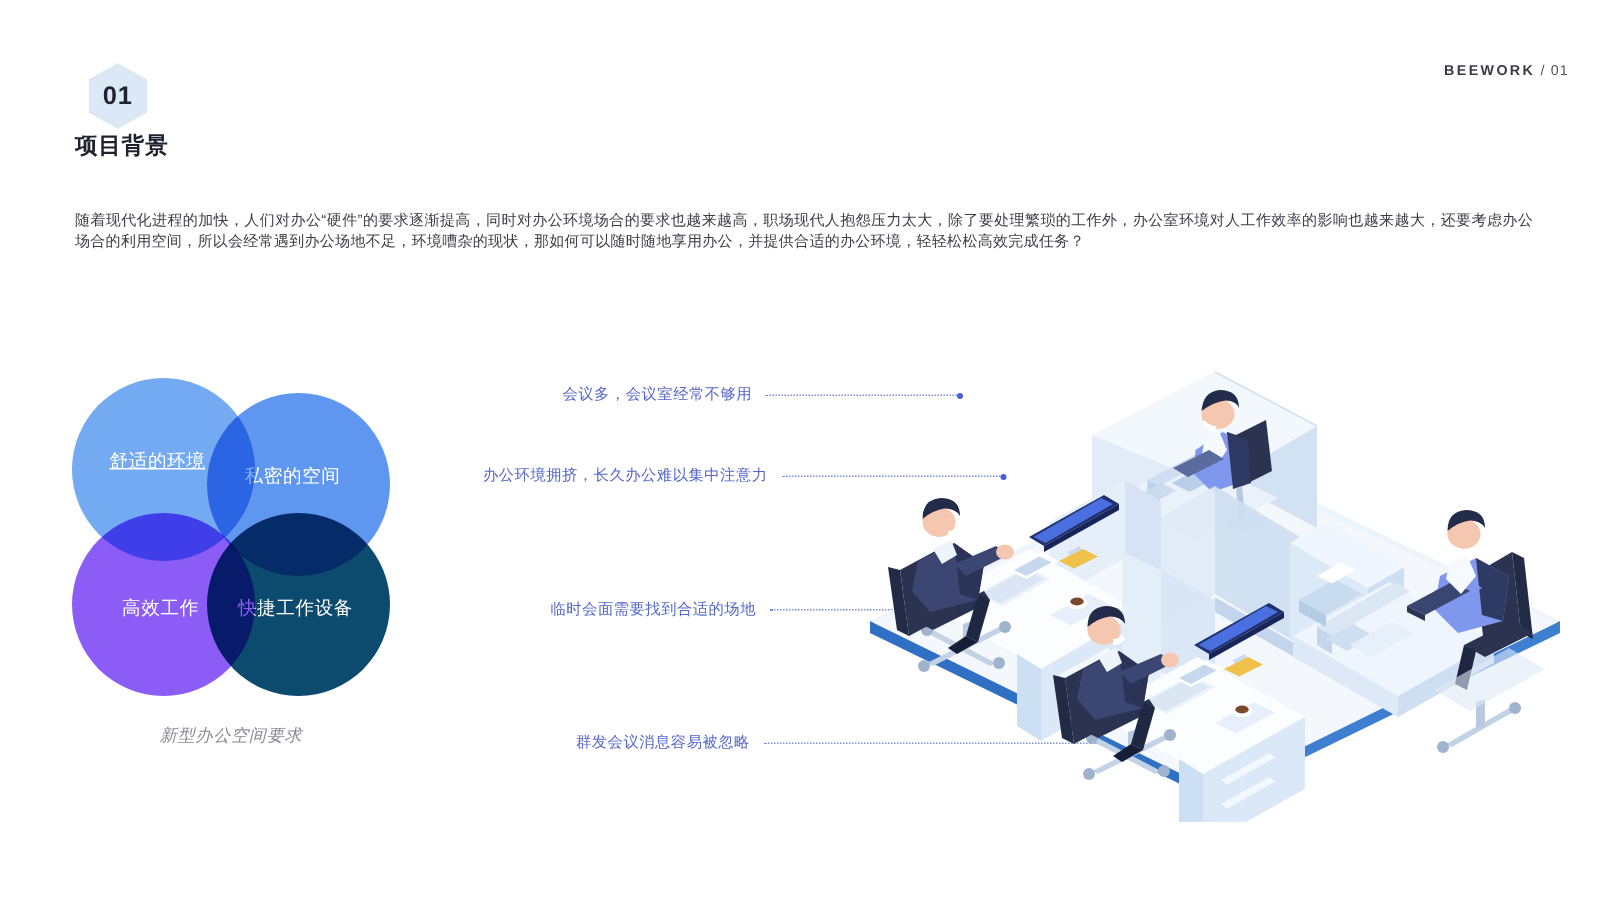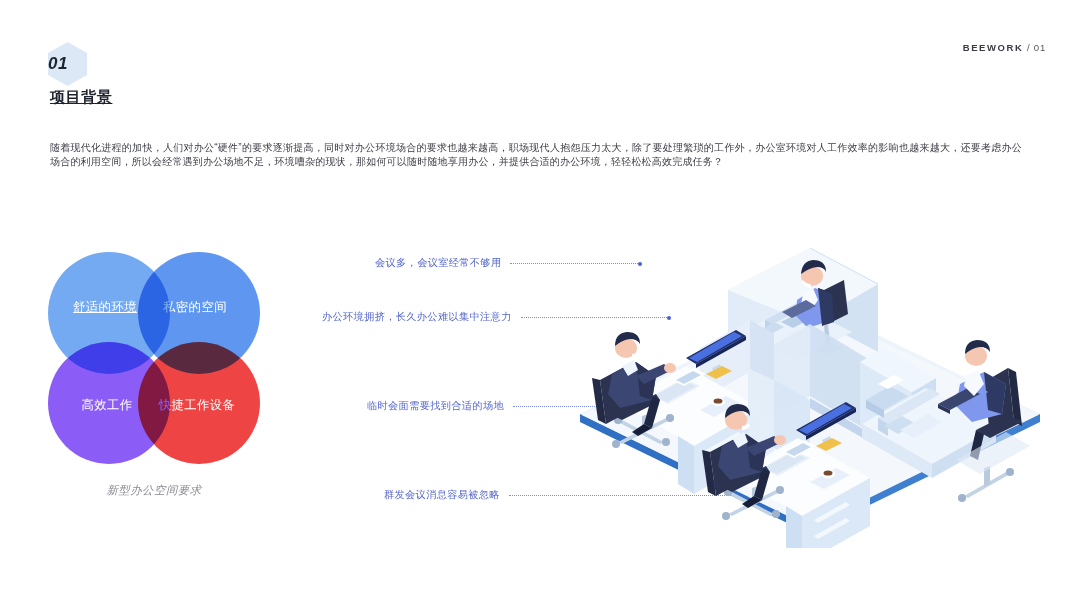--- a/index.html
+++ b/index.html
@@ -15,54 +15,54 @@
   
   .brand {
     position:absolute; top:42px; right:22px;
     font-size:9.5px; letter-spacing:1.1px; color:#3a3a44;
     white-space:nowrap;
   }
   .brand .brand-name { font-weight:bold; letter-spacing:1.6px; }
   .brand .brand-sep { font-weight:normal; color:#55555f; letter-spacing:.8px; }
 
   .section-badge {
-    position:absolute; left:48px; top:42px;
+    position:absolute; left:59px; top:42px;
     width:39px; height:44px;
     background:#dde8f6;
     clip-path:polygon(50% 0%, 100% 25%, 100% 75%, 50% 100%, 0% 75%, 0% 25%);
-    display:flex; align-items:center; justify-content:flex-start;font-style:italic;
+    display:flex; align-items:center; justify-content:center;
   }
   .section-badge span {
     font-size:17px; font-weight:bold; color:#1d2330; letter-spacing:.5px;
   }
 
   .section-title {
     position:absolute; left:50px; top:88px;
-    font-size:15px; font-weight:bold; color:#1e222c; letter-spacing:.6px;text-decoration:underline;
+    font-size:15px; font-weight:bold; color:#1e222c; letter-spacing:.6px;
   }
 
   .body-copy {
     position:absolute; left:50px; top:141px;
     width:972px;
     font-size:10px; line-height:14px; color:#3d3d47;
     letter-spacing:.2px; text-align:justify;
   }
 
   
   .venn { position:absolute; left:48px; top:252px; width:212px; height:212px; }
   .venn-circle {
     position:absolute; width:122px; height:122px; border-radius:50%;
     display:flex; align-items:center; justify-content:center;
     font-size:12.4px; color:#ffffff; letter-spacing:.4px;
     mix-blend-mode:multiply;
   }
   .c-tl { left:0;    top:0;    background:#74aaf2;text-decoration:underline; }
-  .c-tr { left:90px; top:0;    background:#5f97f0; }
+  .c-tr { left:90px; top:10px;    background:#5f97f0; }
   .c-bl { left:0;    top:90px; background:#8b5cf6; }
-  .c-br { left:90px; top:90px; background:#ef4444; }
+  .c-br { left:90px; top:90px; background:#0c4a6e; }
   .c-tl span, .c-tr span { transform:translate(-4px,-6px); }
   .c-bl span { transform:translate(-2px,2px); }
   .c-br span { transform:translate(-2px,2px); }
   .venn-caption {
     position:absolute; left:48px; top:483px; width:212px;
     text-align:center; font-size:11.4px; color:#8a8a94; letter-spacing:.5px;font-style:italic;
   }
 
   
   .callout {

